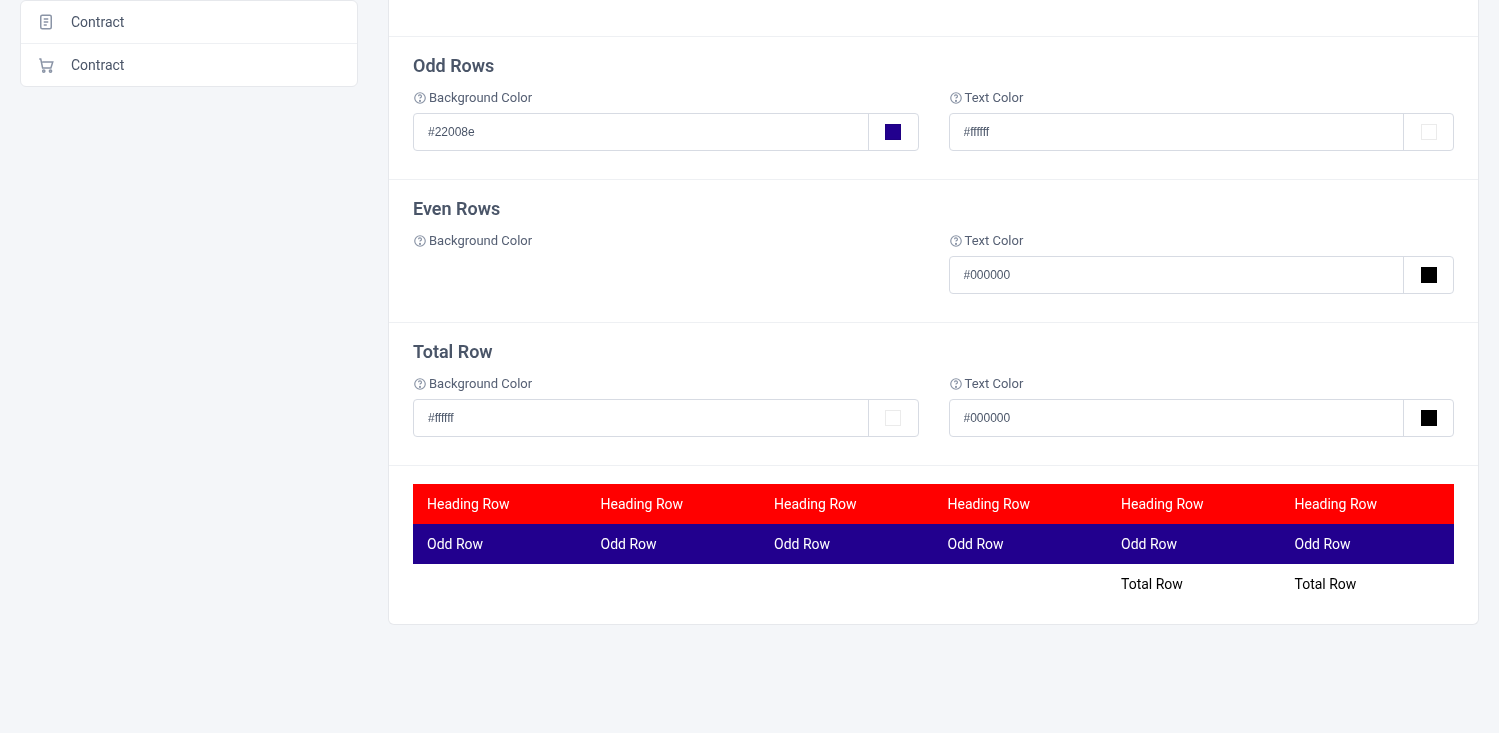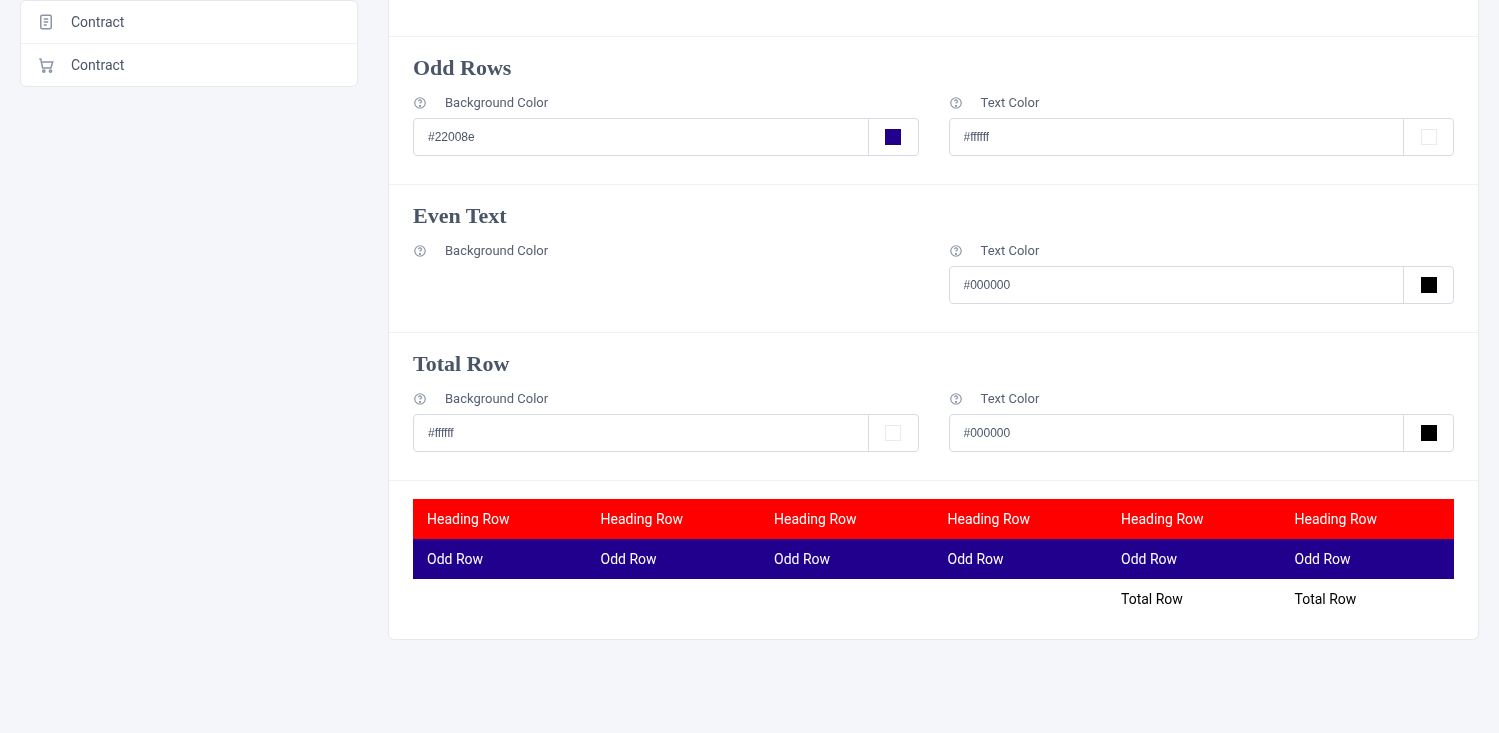--- a/index.html
+++ b/index.html
@@ -44,35 +44,34 @@
       border-top: none;
       border-top-left-radius: 0;
       border-top-right-radius: 0;
     }
     .section {
       padding: 18px 24px 28px;
       border-top: 1px solid #eef0f3;
     }
     .section:first-child { border-top: none; padding-top: 0; height: 36px; }
     .section-title {
-      font-size: 22px;
+      font-size: 18px;
       font-weight: 600;
       color: #4a5568;
       margin-bottom: 14px;
-      font-family: Liberation Serif, serif;
     }
     .form-row {
       display: flex;
       gap: 30px;
     }
     .form-group { flex: 1; }
     .form-label {
       display: flex;
       align-items: center;
-      gap: 18px;
+      gap: 2px;
       font-size: 13px;
       color: #566074;
       margin-bottom: 8px;
     }
     .help-icon {
       width: 14px; height: 14px;
       display: inline-flex; align-items: center; justify-content: center;
       color: #8a94a6;
     }
     .help-icon svg { width: 14px; height: 14px; }
@@ -188,21 +187,21 @@
             <input class="color-text" type="text" value="#ffffff" style="">
             <div class="color-swatch-cell">
               <span class="color-swatch" style="background: rgb(255, 255, 255);"></span>
             </div>
           </div>
         </div>
       </div>
     </div>
 
     <div class="section">
-      <h3 class="section-title">Even Text</h3>
+      <h3 class="section-title">Even Rows</h3>
       <div class="form-row">
         <div class="form-group">
           <div class="form-label">
             <span class="help-icon">
               <svg viewBox="0 0 24 24" fill="none" stroke="currentColor" stroke-width="2">
                   <circle cx="12" cy="12" r="9"></circle>
                   <path d="M9.5 9a2.5 2.5 0 1 1 3.5 2.3c-.8.4-1 .9-1 1.7"></path>
                   <circle cx="12" cy="17" r="0.8" fill="currentColor"></circle>
                 </svg>
             </span>

